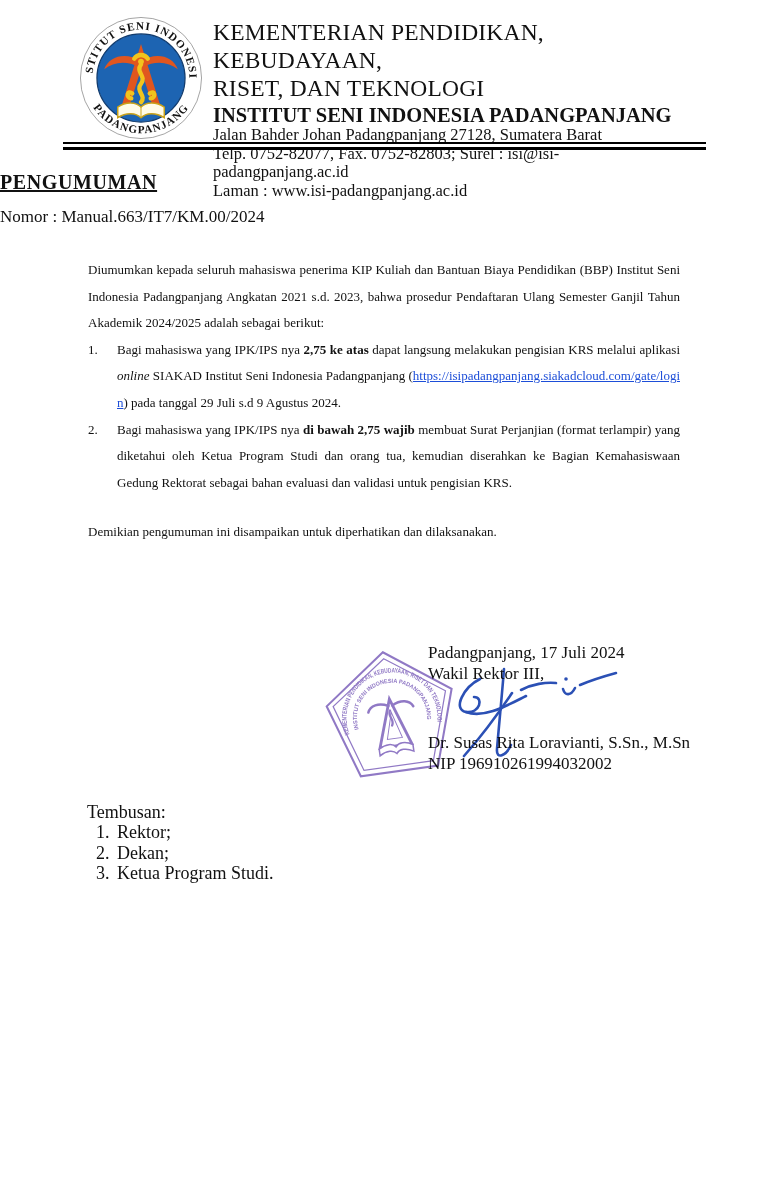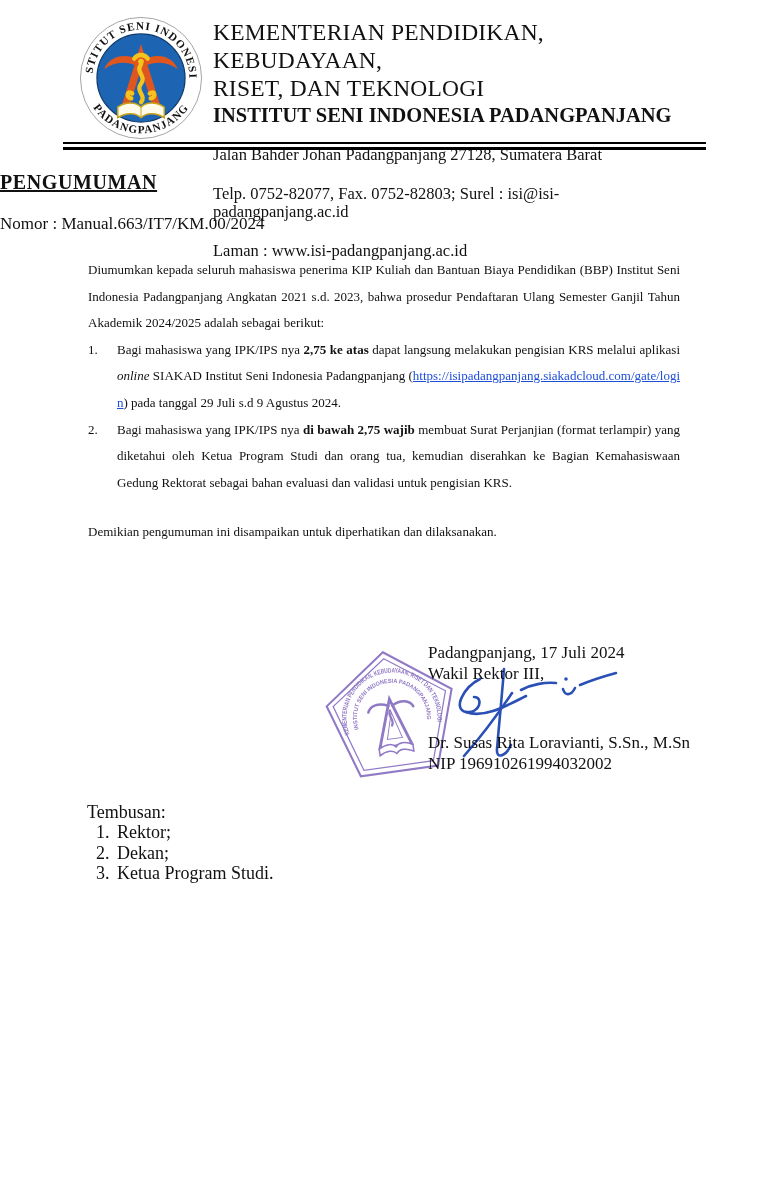--- a/index.html
+++ b/index.html
@@ -8,27 +8,27 @@
     position:relative; width:768px; height:1179px; background:#ffffff;
     font-family:"Liberation Serif", serif; color:#111; overflow:hidden;
     margin:0 auto;
   }
   
   .letterhead { position:absolute; left:63px; top:14px; width:643px; height:128px; }
   .logo { position:absolute; left:16px; top:2px; width:124px; height:124px; }
   .head-text { position:absolute; left:150px; top:4px; width:480px; text-align:left; }
   .h-min  { font-size:23.5px; line-height:28px; letter-spacing:0.2px; }
   .h-inst { font-size:20.5px; line-height:22px; font-weight:bold; padding-top:2px; }
-  .h-sub  { font-size:16.5px; line-height:18.5px;margin-top:20px; }
+  .h-sub  { font-size:16.5px; line-height:18.5px; }
   .rule { position:absolute; left:63px; top:142px; width:643px; height:8px;
           border-top:2.5px solid #000; border-bottom:3px solid #000; }
   
   .title-block { position:absolute; left:0; top:171px; width:702px; text-align:left; }
   .doc-title { font-size:20px; font-weight:bold; text-decoration:underline; letter-spacing:0.6px; }
-  .doc-number { font-size:17px; margin-top:20px; }
+  .doc-number { font-size:17px; margin-top:13px; }
   
   .body-text { position:absolute; left:88px; top:257px; width:592px;
                font-size:13px; line-height:26.6px; text-align:justify; }
   .olist { padding-left:29px; }
   .li { position:relative; }
   .li .num { position:absolute; left:-29px; top:0; }
   .bold { font-weight:bold; }
   .ital { font-style:italic; }
   .link { color:#1d4ed8; text-decoration:underline; cursor:pointer; word-break:break-all; }
   .closing { margin-top:23px; }

